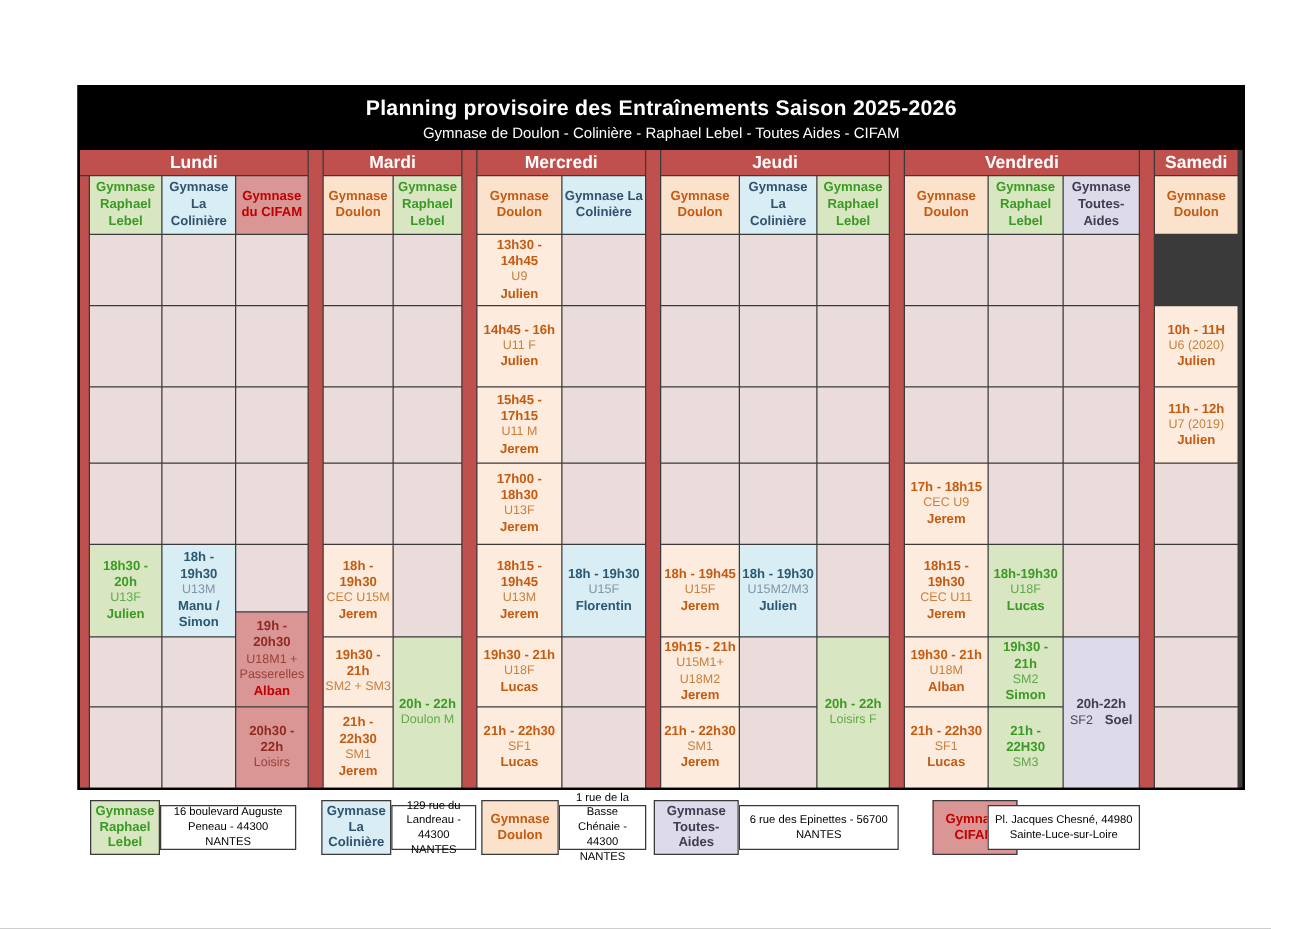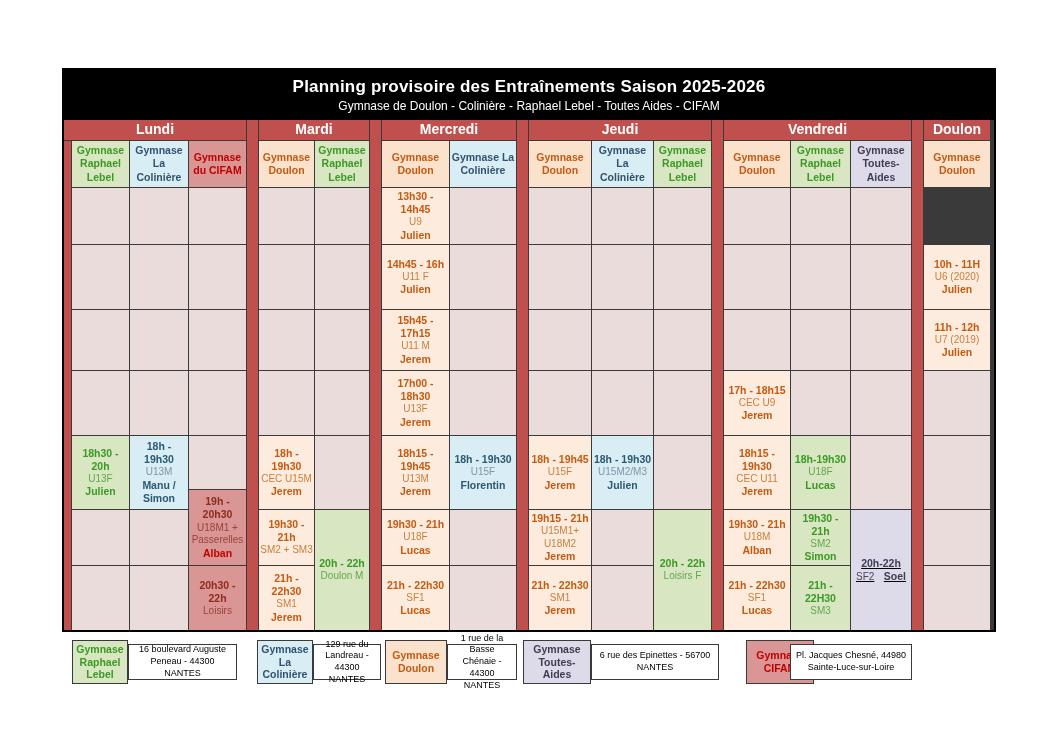--- a/index.html
+++ b/index.html
@@ -43,21 +43,21 @@
   .g-coliniere{background:var(--coliniere_bg);}
   .g-coliniere .time,.g-coliniere .coach{color:var(--coliniere_text);}
   .g-coliniere .mid{color:var(--coliniere_mid);}
   .g-cifam{background:var(--cifam_bg);}
   .g-cifam .time{color:var(--cifam_text);}
   .g-cifam .mid{color:var(--cifam_mid);}
   .g-cifam .coach{color:var(--cifam_name);}
   .g-doulon{background:var(--doulon_cell_bg);}
   .g-doulon .time,.g-doulon .coach{color:var(--doulon_text);}
   .g-doulon .mid{color:var(--doulon_mid);}
-  .g-toutesaides{background:var(--toutesaides_bg);text-decoration:underline;}
+  .g-toutesaides{background:var(--toutesaides_bg);}
   .g-toutesaides .time,.g-toutesaides .coach{color:var(--toutesaides_text);}
   .g-toutesaides .mid{color:var(--toutesaides_mid);}
 
   .legend{position:absolute;left:62px;top:640px;width:930px;height:52px;}
   .legend-name{
     position:absolute;top:0;height:44px;border:1px solid #3a3a3a;
     display:flex;align-items:center;justify-content:center;text-align:center;
     font-weight:bold;font-size:10.5px;line-height:1.2;padding:0 2px;box-sizing:border-box;
   }
   .legend-addr{
@@ -79,21 +79,21 @@
       <div class="cell red" style="grid-area: 1 / 5 / span 10 / span 1;"></div>
       <div class="cell red" style="grid-area: 1 / 8 / span 10 / span 1;"></div>
       <div class="cell red" style="grid-area: 1 / 11 / span 10 / span 1;"></div>
       <div class="cell red" style="grid-area: 1 / 15 / span 10 / span 1;"></div>
       <div class="cell red" style="grid-area: 1 / 19 / span 10 / span 1;"></div>
       <div class="cell dayhdr" style="grid-area: 1 / 1 / span 1 / span 4;">Lundi</div>
       <div class="cell dayhdr" style="grid-area: 1 / 6 / span 1 / span 2;">Mardi</div>
       <div class="cell dayhdr" style="grid-area: 1 / 9 / span 1 / span 2;">Mercredi</div>
       <div class="cell dayhdr" style="grid-area: 1 / 16 / span 1 / span 3;">Vendredi</div>
       <div class="cell dayhdr" style="grid-area: 1 / 12 / span 1 / span 3;">Jeudi</div>
-      <div class="cell dayhdr" style="grid-area: 1 / 20 / span 1 / span 1;">Doulon</div>
+      <div class="cell dayhdr" style="grid-area: 1 / 20 / span 1 / span 1;">Samedi</div>
       <div class="cell gymhdr hdr-lebel" style="grid-area: 2 / 2 / span 1 / span 1;">Gymnase Raphael Lebel</div>
       <div class="cell gymhdr hdr-coliniere" style="grid-area: 2 / 3 / span 1 / span 1;">Gymnase La Colinière</div>
       <div class="cell gymhdr hdr-cifam" style="grid-area: 2 / 4 / span 1 / span 1;">Gymnase du CIFAM</div>
       <div class="cell gymhdr hdr-doulon" style="grid-area: 2 / 6 / span 1 / span 1;">Gymnase Doulon</div>
       <div class="cell gymhdr hdr-lebel" style="grid-area: 2 / 7 / span 1 / span 1;">Gymnase Raphael Lebel</div>
       <div class="cell gymhdr hdr-doulon" style="grid-area: 2 / 9 / span 1 / span 1;">Gymnase Doulon</div>
       <div class="cell gymhdr hdr-coliniere" style="grid-area: 2 / 10 / span 1 / span 1;">Gymnase La Colinière</div>
       <div class="cell gymhdr hdr-doulon" style="grid-area: 2 / 12 / span 1 / span 1;">Gymnase Doulon</div>
       <div class="cell gymhdr hdr-coliniere" style="grid-area: 2 / 13 / span 1 / span 1;">Gymnase La Colinière</div>
       <div class="cell gymhdr hdr-lebel" style="grid-area: 2 / 14 / span 1 / span 1;">Gymnase Raphael Lebel</div>

